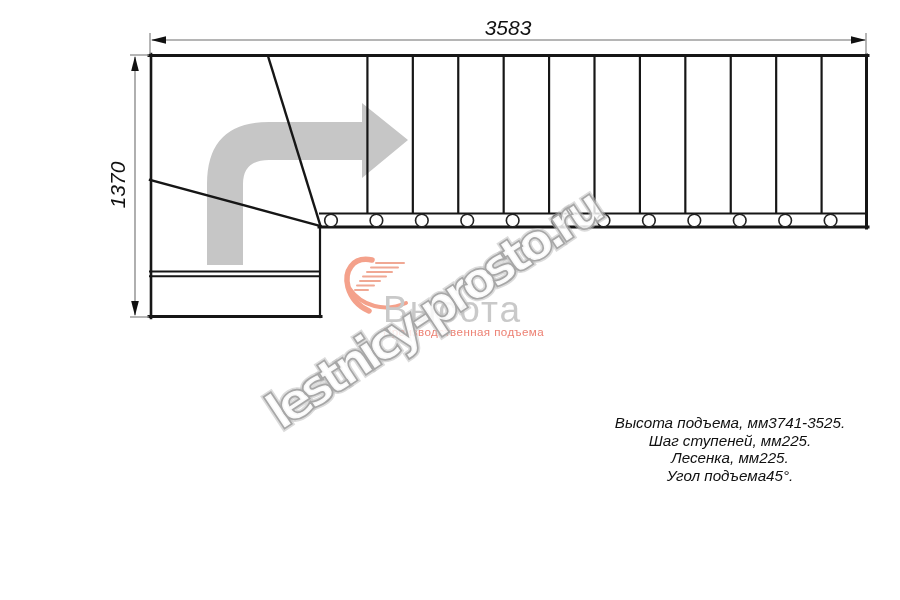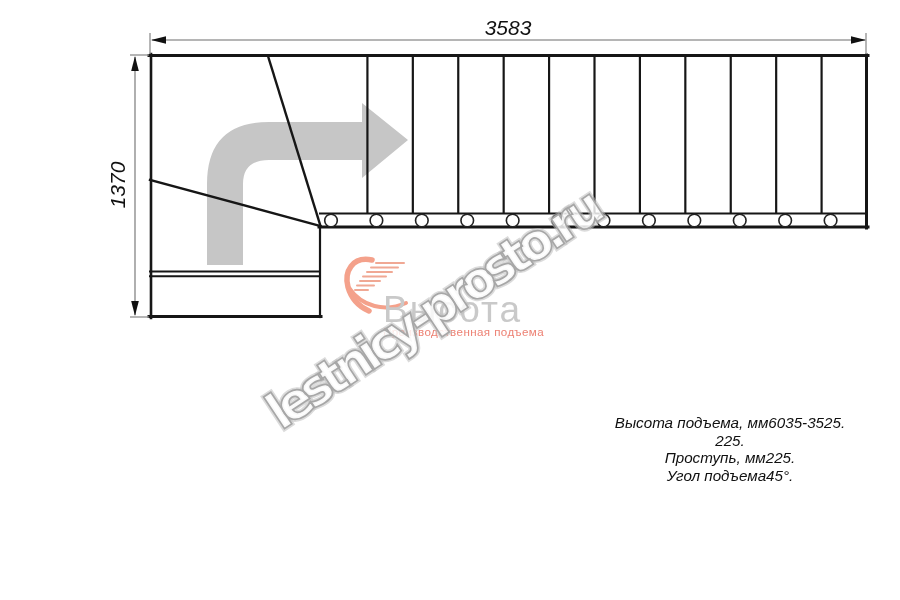--- a/index.html
+++ b/index.html
@@ -112,27 +112,28 @@
 
   <div class="dim-label" style="left:458px;top:16px;width:100px;">3583</div>
   <div class="dim-label vert" style="left:68px;top:173px;width:100px;">1370</div>
 
   <div class="logo-name">Высота</div>
   <div class="logo-subtitle">Производственная подъема</div>
 
   <div class="specs">
     <div class="row">
       <span class="lbl">Высота подъема, мм</span>
-      <span class="val">6035-3525.</span>
+      <span class="val">3741-3525.</span>
     </div>
     <div class="row">
+      <span class="lbl">Шаг ступеней, мм</span>
       <span class="val">225.</span>
     </div>
     <div class="row">
-      <span class="lbl">Проступь, мм</span>
+      <span class="lbl">Лесенка, мм</span>
       <span class="val">225.</span>
     </div>
     <div class="row">
       <span class="lbl">Угол подъема</span>
       <span class="val">45°.</span>
     </div>
   </div>
 
   <svg class="wm" width="900" height="600" viewBox="0 0 900 600">
     <g transform="translate(281,431) rotate(-33.5)" font-family="'DejaVu Sans',sans-serif" font-weight="bold" font-size="50" letter-spacing="-6.5">

